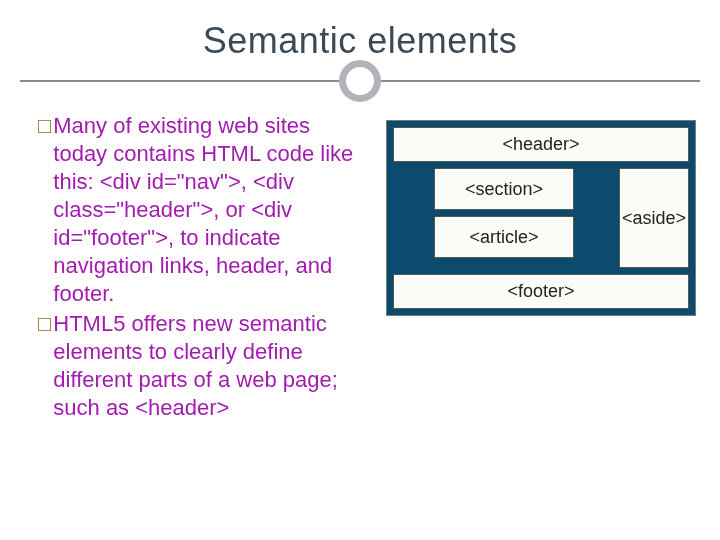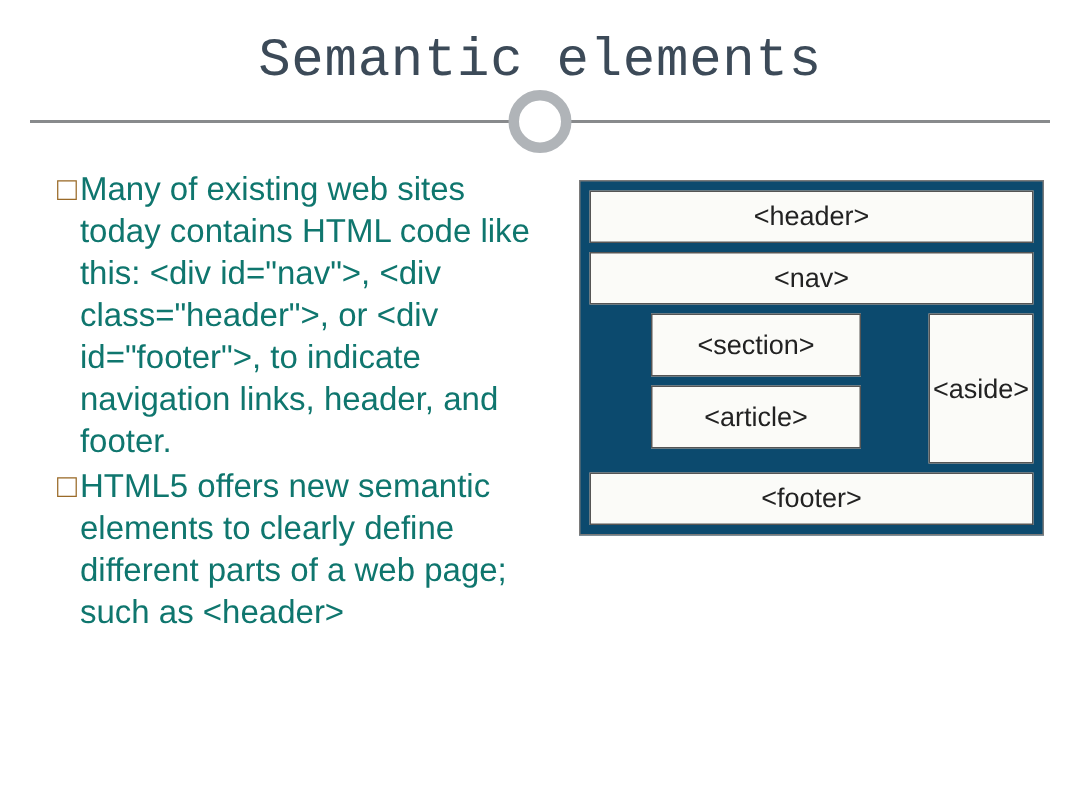--- a/index.html
+++ b/index.html
@@ -15,21 +15,21 @@
     width: 720px;
     height: 540px;
     box-sizing: border-box;
   }
   .title-area {
     position: relative;
     padding-top: 20px;
     text-align: center;
   }
   .title {
-    font-family: Liberation Mono, monospace;
+    font-family: Liberation Sans, sans-serif;
     font-size: 36px;
     font-weight: 400;
     color: #3c4a58;
     margin: 0;
     letter-spacing: 0.5px;
   }
   .rule {
     position: absolute;
     top: 80px;
     left: 20px;
@@ -70,21 +70,21 @@
     font-family: Arial, sans-serif;
     font-size: 22px;
     line-height: 28px;
     color: #9a6a28;
     margin-right: 2px;
   }
   .btext {
     font-family: "Corbel", "Segoe UI", "Trebuchet MS", sans-serif;
     font-size: 22px;
     line-height: 28px;
-    color: #0f766e;
+    color: #a21caf;
   }
   .diagram-col {
     flex: 1;
     padding-top: 8px;
   }
   .diagram {
     margin-left: 8px;
     width: 310px;
     border: 1px solid #7a7a7a;
     background: #0c4a6e;
@@ -140,21 +140,20 @@
       </div>
       <div class="bullet">
         <span class="bmark">□</span>
         <span class="btext">HTML5 offers new semantic elements to clearly define different parts of a web page; such as &lt;header&gt;</span>
       </div>
     </div>
 
     <div class="diagram-col">
       <div class="diagram">
         <div class="dbox single">&lt;header&gt;</div>
-        <div class="dbox single">&lt;nav&gt;</div>
         <div class="drow">
           <div class="dmain">
             <div class="dbox">&lt;section&gt;</div>
             <div class="dbox">&lt;article&gt;</div>
           </div>
           <div class="daside">
             <div class="dbox">&lt;aside&gt;</div>
           </div>
         </div>
         <div class="dbox last">&lt;footer&gt;</div>

